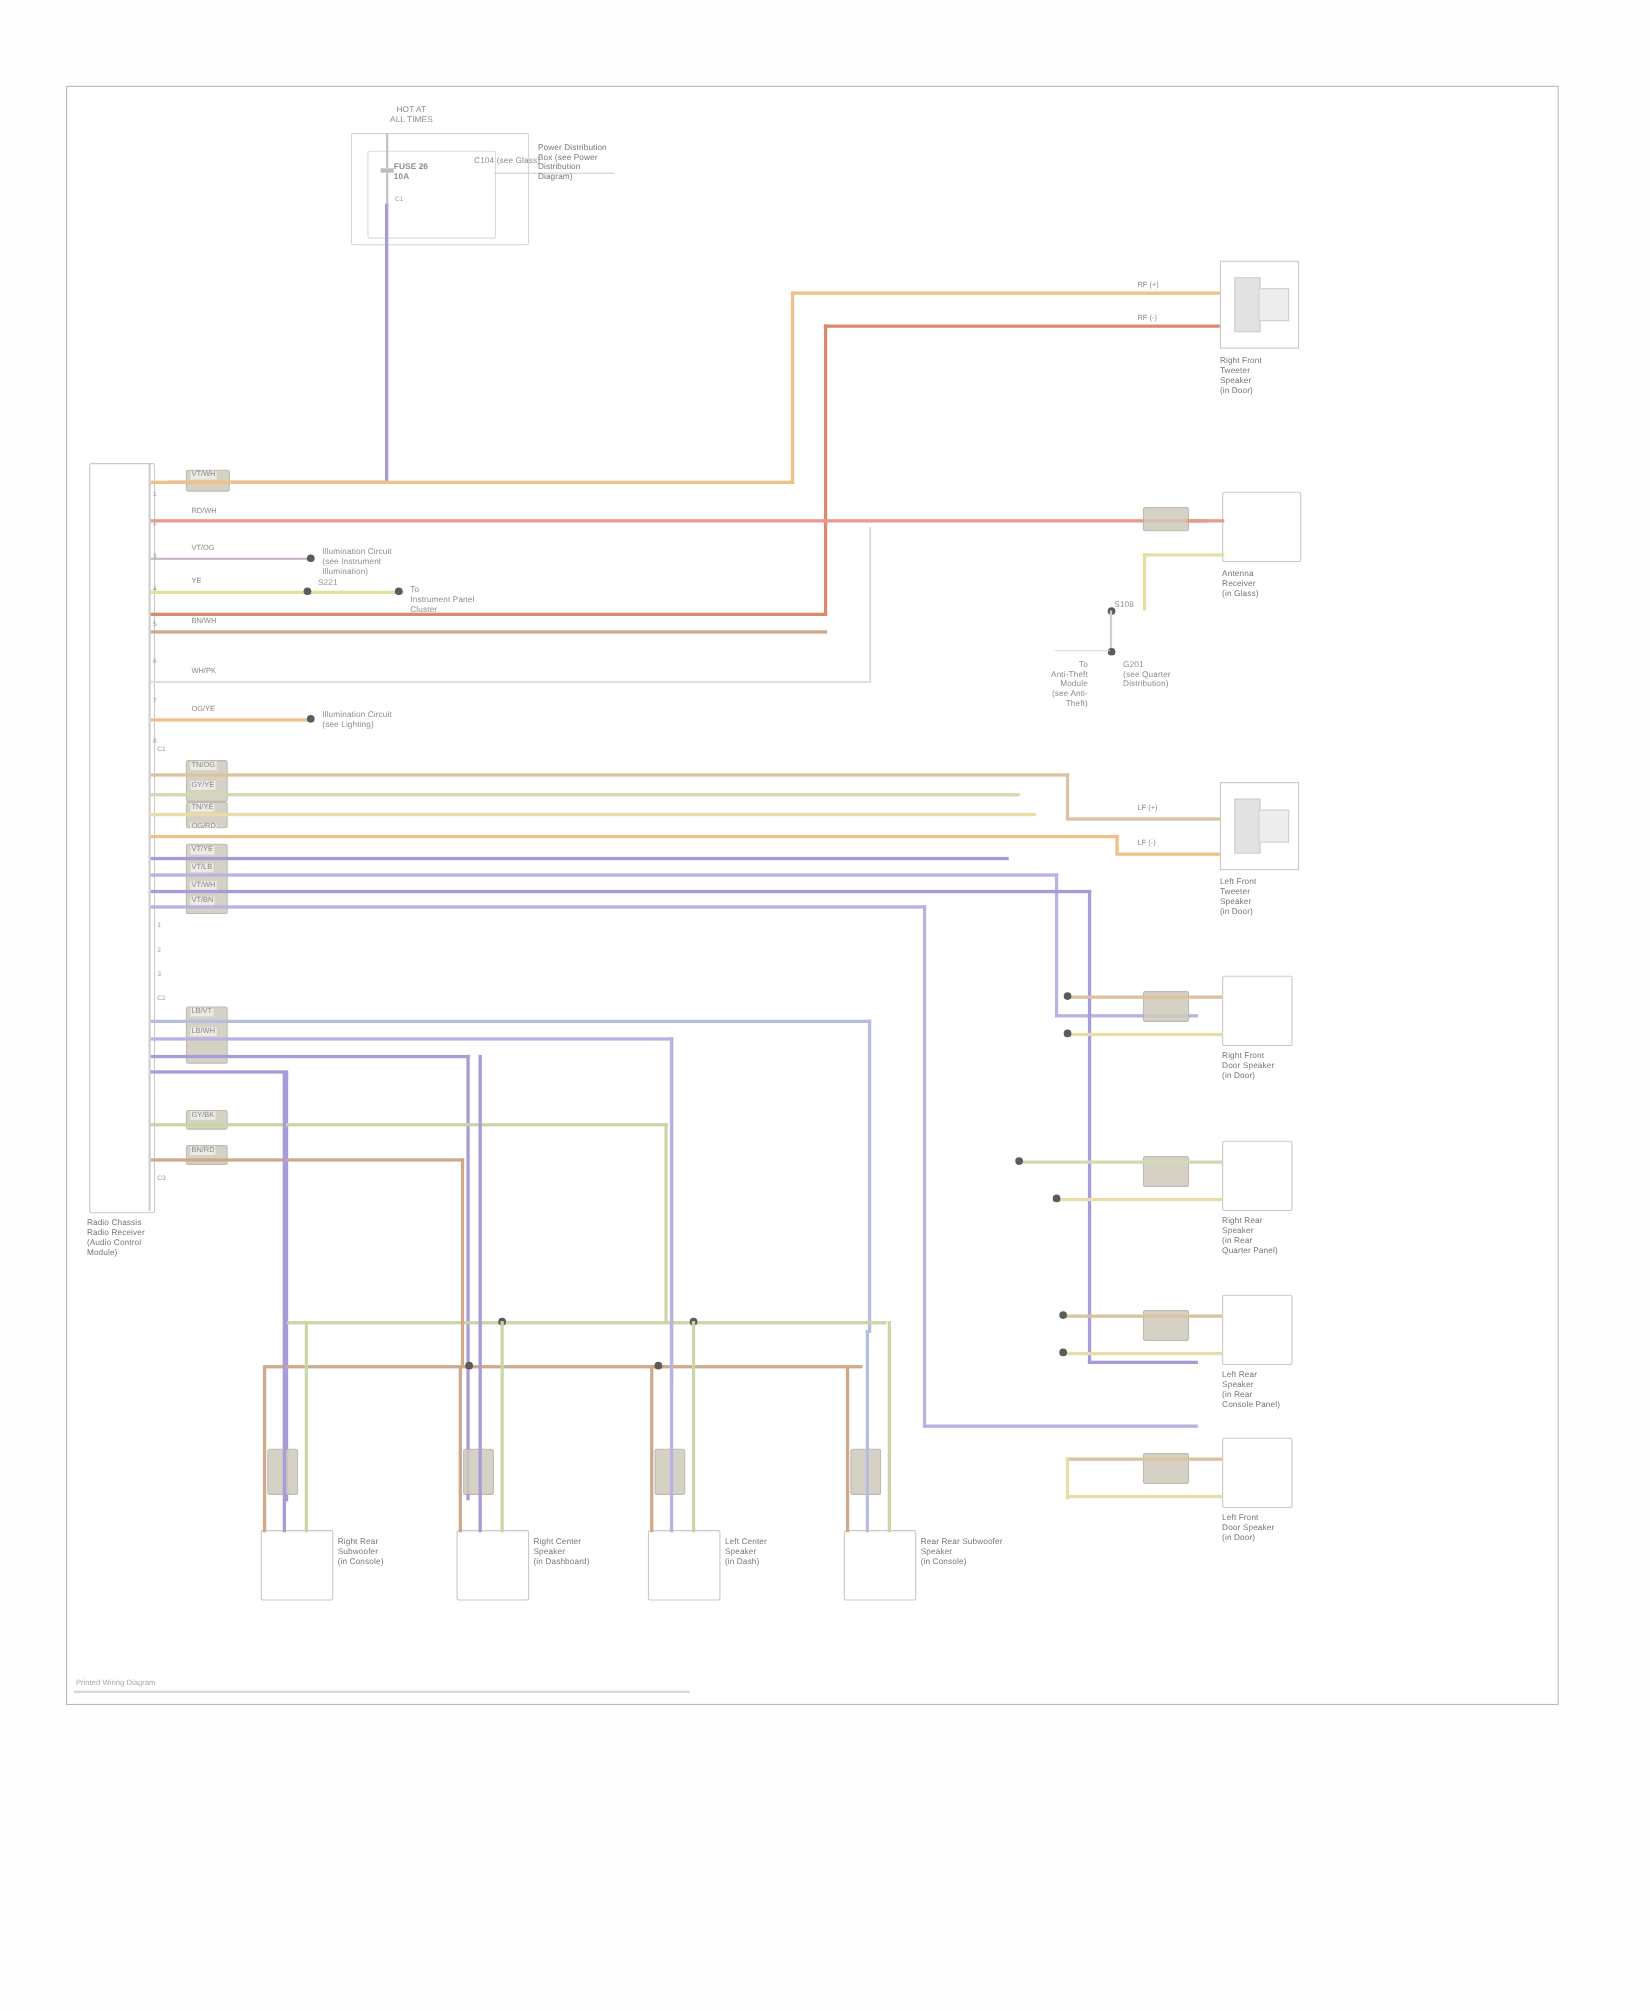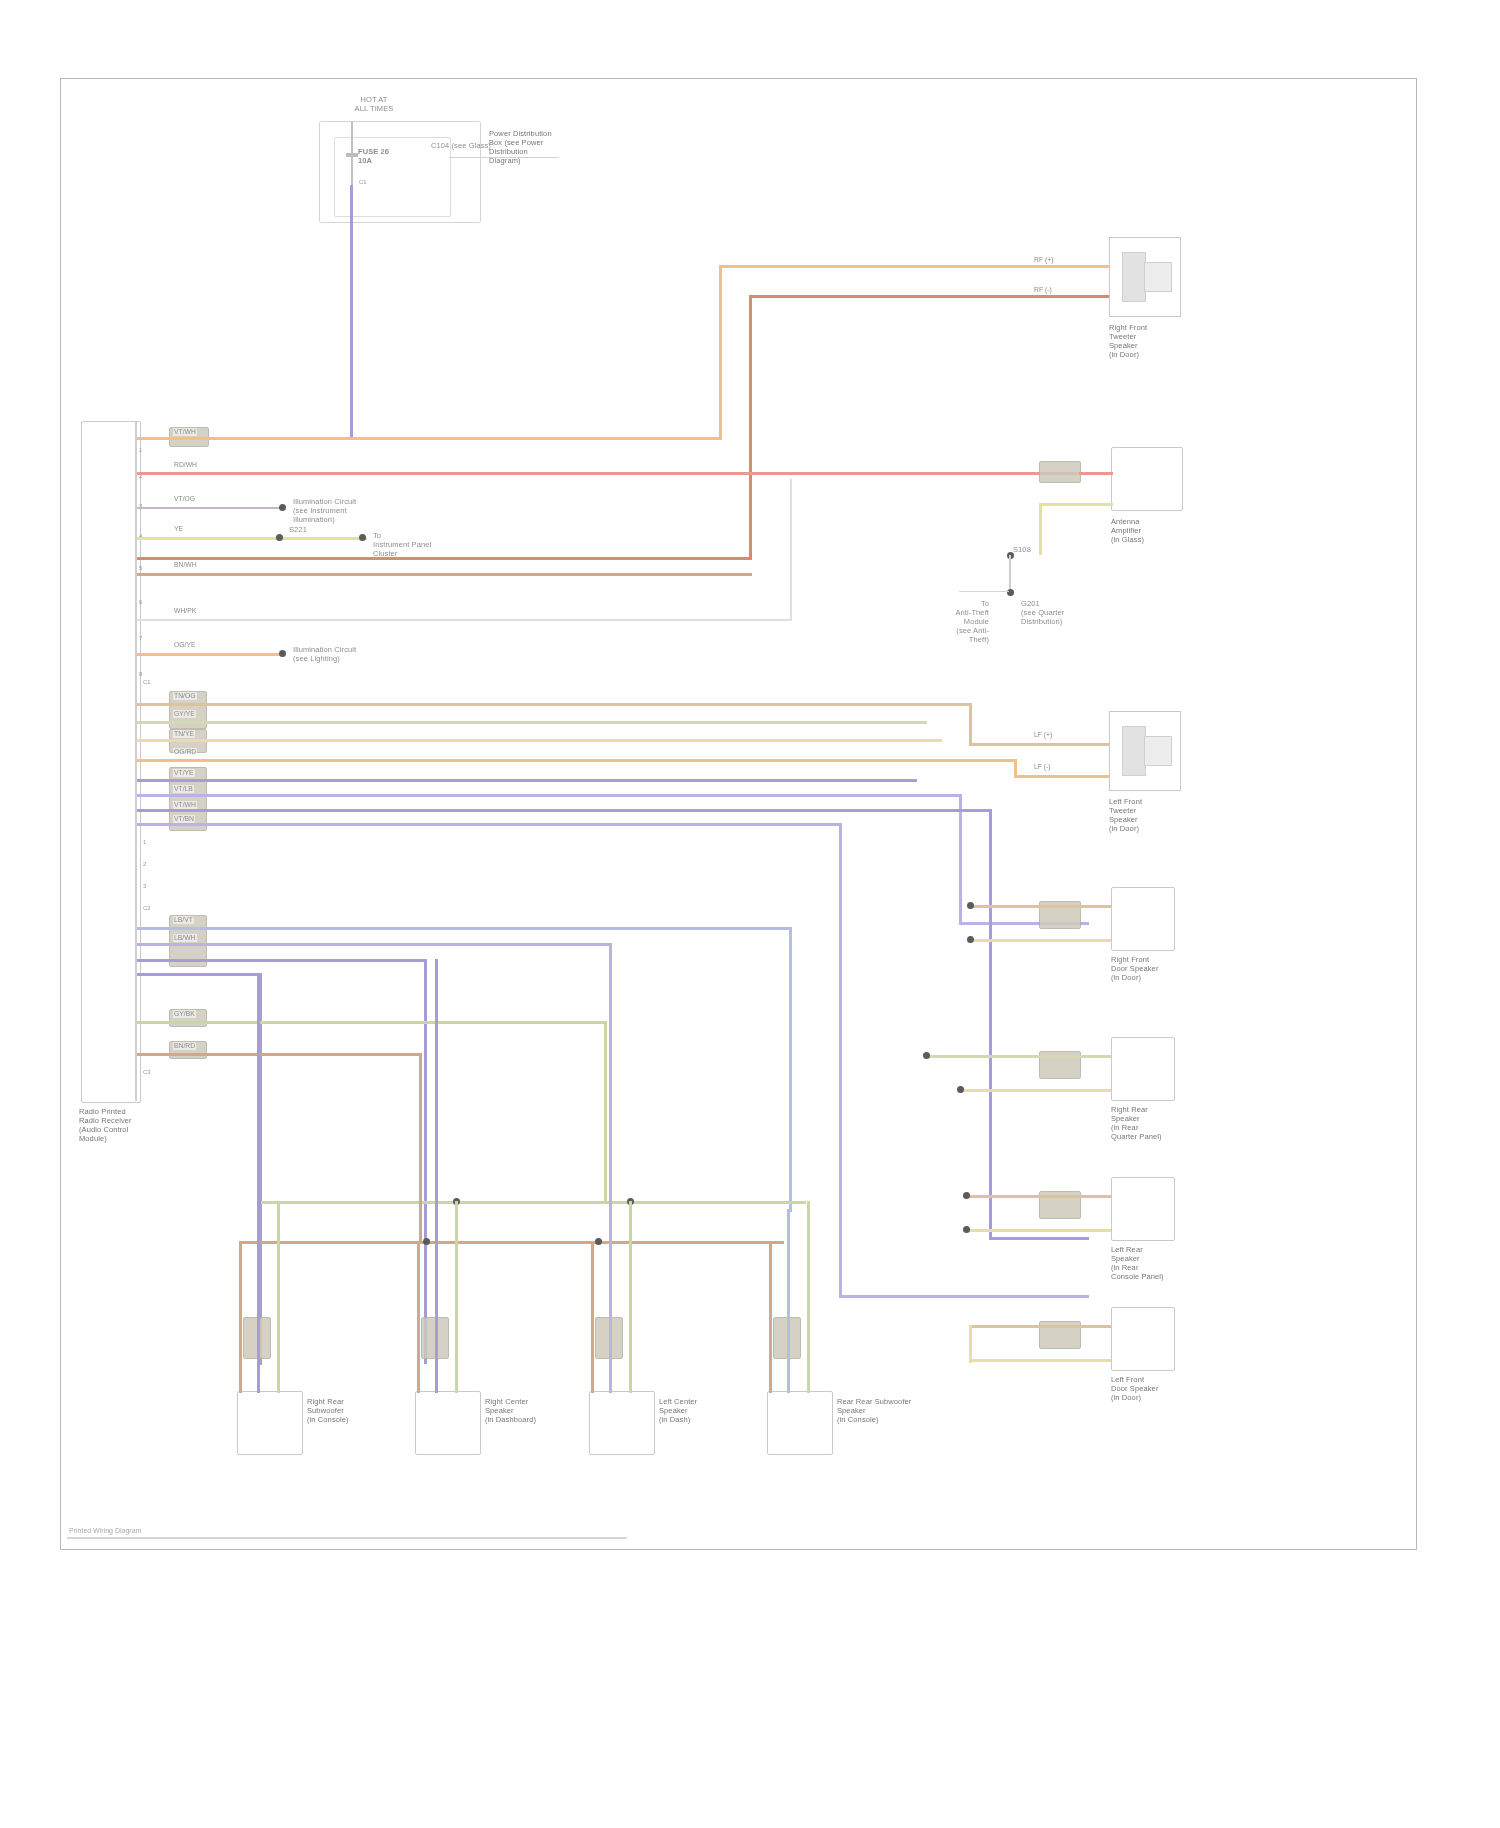--- a/index.html
+++ b/index.html
@@ -55,21 +55,21 @@
     <div class="lbl dk" style="left:428px;top:50px;width:105px;">Power Distribution
 Box (see Power
 Distribution
 Diagram)</div>
 
     <div class="w" style="left:289px;top:106px;width:3px;height:255px;background:#a79cd8;"></div>
     <div class="w" style="left:92px;top:358px;width:200px;height:3px;background:#a79cd8;"></div>
 
     <div class="box" style="left:20px;top:342px;width:58px;height:680px;border-color:#c9c9c9;"></div>
     <div class="w" style="left:74px;top:342px;width:2px;height:680px;background:#cfcfcf;"></div>
-    <div class="lbl dk" style="left:18px;top:1028px;width:105px;">Radio Printed
+    <div class="lbl dk" style="left:18px;top:1028px;width:105px;">Radio Chassis
 Radio Receiver
 (Audio Control
 Module)</div>
 
     <div class="conn" style="left:108px;top:348px;width:38px;height:18px;"></div>
     <div class="wirelbl" style="left:112px;top:349px;">VT/WH</div>
 
     <div class="w" style="left:76px;top:358px;width:585px;height:3px;background:#f0c089;"></div>
     <div class="w" style="left:658px;top:186px;width:3px;height:175px;background:#f0c089;"></div>
     <div class="w" style="left:658px;top:186px;width:390px;height:3px;background:#f0c089;"></div>
@@ -209,21 +209,21 @@
 Tweeter
 Speaker
 (in Door)</div>
 
     <div class="conn" style="left:978px;top:382px;width:40px;height:20px;"></div>
     <div class="box" style="left:1050px;top:368px;width:70px;height:62px;"></div>
     <div class="w" style="left:1018px;top:393px;width:34px;height:3px;background:#e89a8c;"></div>
     <div class="w" style="left:978px;top:424px;width:74px;height:3px;background:#e3e0a2;"></div>
     <div class="w" style="left:978px;top:424px;width:3px;height:52px;background:#e3e0a2;"></div>
     <div class="lbl dk" style="left:1050px;top:438px;width:76px;">Antenna
-Amplifier
+Receiver
 (in Glass)</div>
 
     <div class="dot" style="left:946px;top:473px;"></div>
     <div class="w" style="left:948px;top:476px;width:2px;height:36px;background:#cfcfcf;"></div>
     <div class="dot" style="left:946px;top:510px;"></div>
     <div class="lbl" style="left:952px;top:466px;">S108</div>
     <div class="lbl" style="left:858px;top:520px;width:70px;text-align:right;">To
 Anti-Theft
 Module
 (see Anti-

